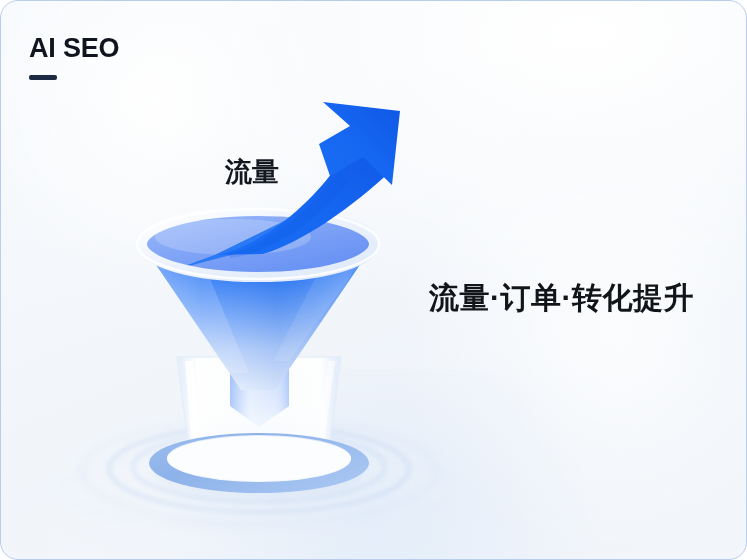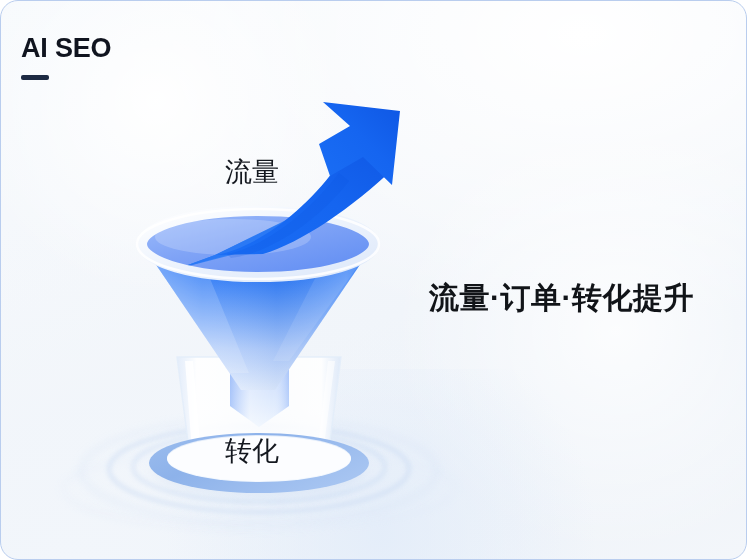--- a/index.html
+++ b/index.html
@@ -42,21 +42,21 @@
   }
   .wash-c {
     left: 120px; bottom: -140px;
     width: 520px; height: 330px;
     background: radial-gradient(circle at 50% 50%, rgba(226,236,249,0.85) 0%, rgba(226,236,249,0) 70%);
   }
 
   
   #header {
     position: absolute;
-    left: 20px;
+    left: 28px;
     top: 34px;
   }
   #title {
     font-size: 27px;
     font-weight: bold;
     letter-spacing: -0.2px;
     color: #10141f;
     line-height: 1;
     white-space: nowrap;
   }
@@ -87,21 +87,21 @@
     left: 0;
     top: 0;
     width: 747px;
     height: 560px;
   }
 
   
   .art-label {
     position: absolute;
     font-size: 27px;
-    font-weight: normal;
+    font-weight: bold;
     color: #14181f;
     white-space: nowrap;
   }
   #label-traffic { left: 224px; top: 153px; }
   #label-convert { left: 224px; top: 432px; }
 </style>
 </head>
 <body>
 
 <div id="card">
@@ -257,21 +257,20 @@
                Z" fill="url(#gArrow)"></path>
 
       <path d="M399,110 L391,184 L362,156 L329,175 L318,143 L349,125 L322,101 Z" fill="url(#gArrow)"></path>
 
       <path d="M226,253 C262,246 306,214 338,172 L348,180 C314,223 268,252 230,257 Z" fill="#0d55dd" opacity="0.18"></path>
     </g>
   </svg>
 
   <div class="art-label" id="label-traffic">流量</div>
 
-  <div class="art-label" id="label-convert">转化</div>
 
   <div id="header">
     <div id="title">AI SEO</div>
     <div id="title-rule"></div>
   </div>
 
   <div id="tagline">流量·订单·转化提升</div>
 
 </div>
 

